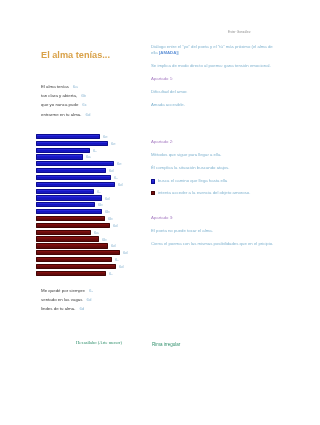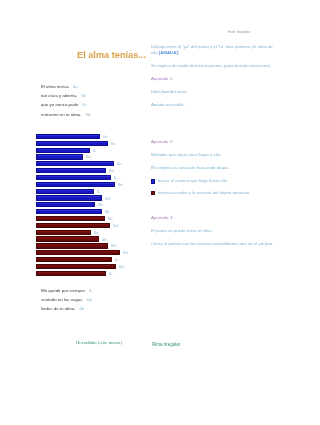--- a/index.html
+++ b/index.html
@@ -27,21 +27,20 @@
   }
 
   
   #page-title {
     position: absolute;
     left: 41px;
     top: 44px;
     font-size: 9.2px;
     color: #d9a24a;
     white-space: nowrap;
-    margin-left: 36px;
   }
 
   
   #stanza-top {
     position: absolute;
     left: 41px;
     top: 84px;
     width: 100px;
   }
   #stanza-bottom {

